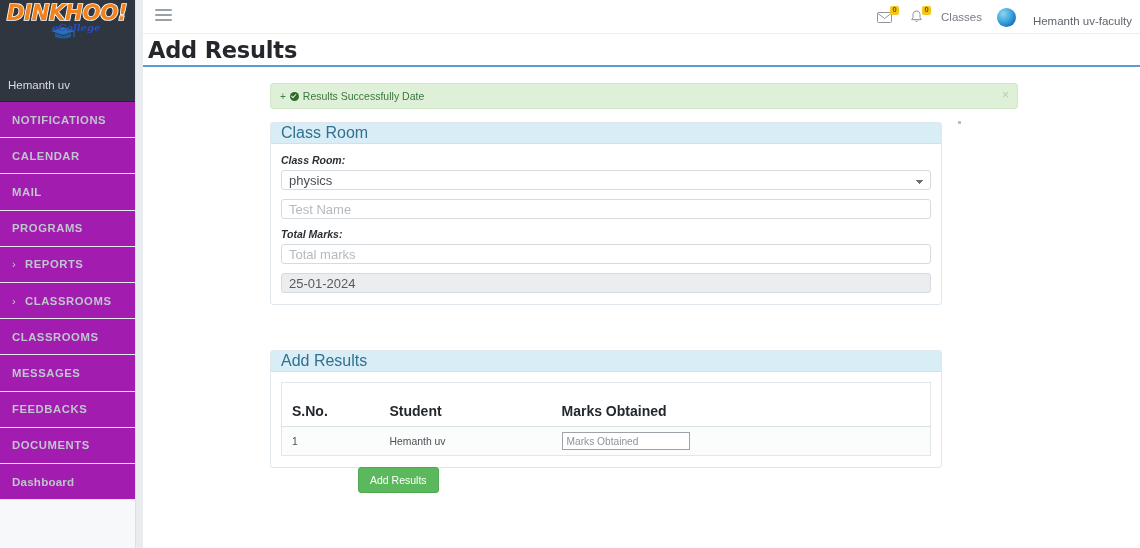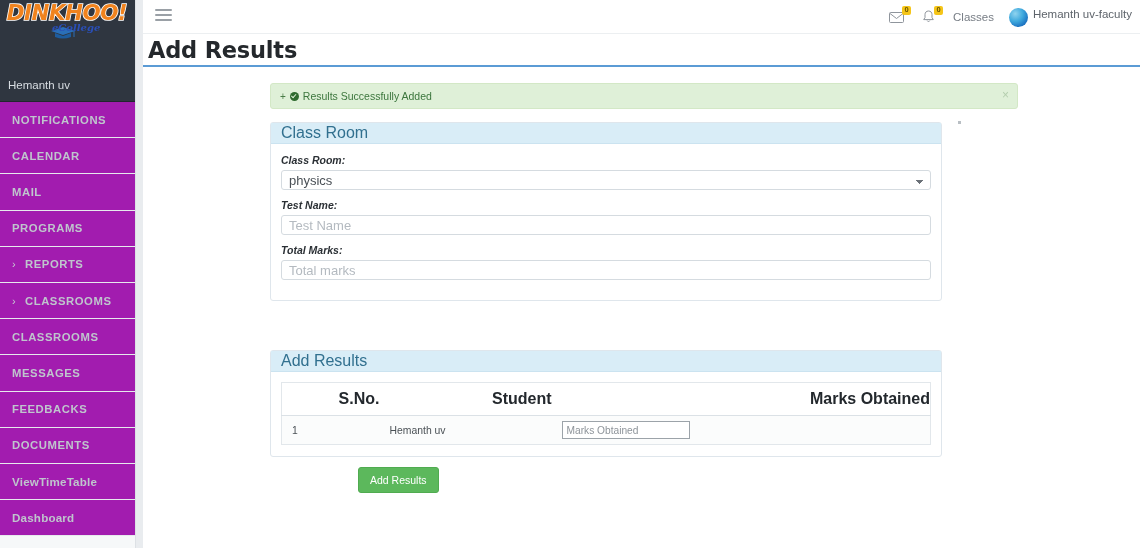--- a/index.html
+++ b/index.html
@@ -169,22 +169,22 @@
   }
   #nav-classes {
     font-size: 11.5px;
     color: #777d85;
     cursor: pointer;
     padding: 0 2px;
     text-align: center;
   }
   #nav-user {
     display: flex;
-    align-items: flex-start;
-    gap: 4px;
+    align-items: flex-end;
+    gap: 16px;
     cursor: pointer;
   }
   #nav-avatar {
     width: 19px; height: 19px;
     border-radius: 50%;
     background: radial-gradient(circle at 33% 30%, #8fd3ef 0%, #3fa9dd 42%, #1f77c4 72%, #19619e 100%);
     flex: none;
   }
   #nav-username {
     font-size: 11.5px;
@@ -329,25 +329,25 @@
     background: #b9bfc4;
   }
 
   
   .rtable {
     width: 100%;
     border-collapse: collapse;
     border: 1px solid #e2e7eb;
   }
   .rtable th {
-    text-align: right;
-    font-size: 16px;
+    text-align: left;
+    font-size: 14px;
     font-weight: bold;
     color: #23282d;
-    padding: 7px 0 7px 10px;
+    padding: 20px 0 7px 10px;
     border-bottom: 1px solid #dbe1e6;
     background: #ffffff;
   }
   .rtable td {
     font-size: 10.4px;
     color: #4b5156;
     padding: 5px 0 5px 10px;
     border-top: 1px solid #e7ecef;
     background: #fbfcfc;
     vertical-align: middle;
@@ -428,23 +428,20 @@
         <div class="side-item">
           <span>MESSAGES</span>
         </div>
         <div class="side-item">
           <span>FEEDBACKS</span>
         </div>
         <div class="side-item">
           <span>DOCUMENTS</span>
         </div>
         <div class="side-item mixedcase">
-          <span>ViewTimeTable</span>
-        </div>
-        <div class="side-item mixedcase">
           <span>Dashboard</span>
         </div>
       </div>
 
     <div id="sidebar-scroll"></div>
   </div>
 
   <div id="topbar">
     <div id="hamburger">
       <span></span>
@@ -480,46 +477,46 @@
 
   <div id="page-header">
     <div id="page-title">Add Results</div>
   </div>
 
   <div id="content">
 
     <div id="alert">
       <span class="plus">+</span>
       <span class="ok-icon"></span>
-      <span>Results Successfully Added</span>
+      <span>Results Successfully Date</span>
       <span id="alert-close">×</span>
     </div>
 
     <div id="dot-artifact"></div>
 
     <div class="panel" id="panel-classroom">
       <div class="panel-head">Class Room</div>
       <div class="panel-body">
 
         <div class="form-group">
           <label class="form-label">Class Room:</label>
           <select class="form-control" id="classroom-select"><option>physics</option></select>
         </div>
 
         <div class="form-group">
-          <label class="form-label">Test Name:</label>
           <input class="form-control" type="text" id="testname-input" placeholder="Test Name" style="">
         </div>
 
         <div class="form-group">
           <label class="form-label">Total Marks:</label>
           <input class="form-control" type="text" id="totalmarks-input" placeholder="Total marks" style="">
         </div>
 
         <div class="form-group">
+          <input class="form-control" type="text" id="date-input" readonly="" value="25-01-2024" style="">
         </div>
 
       </div>
     </div>
 
     <div class="panel" id="panel-results">
       <div class="panel-head">Add Results</div>
       <div class="panel-body">
         <table class="rtable">
           <thead>

